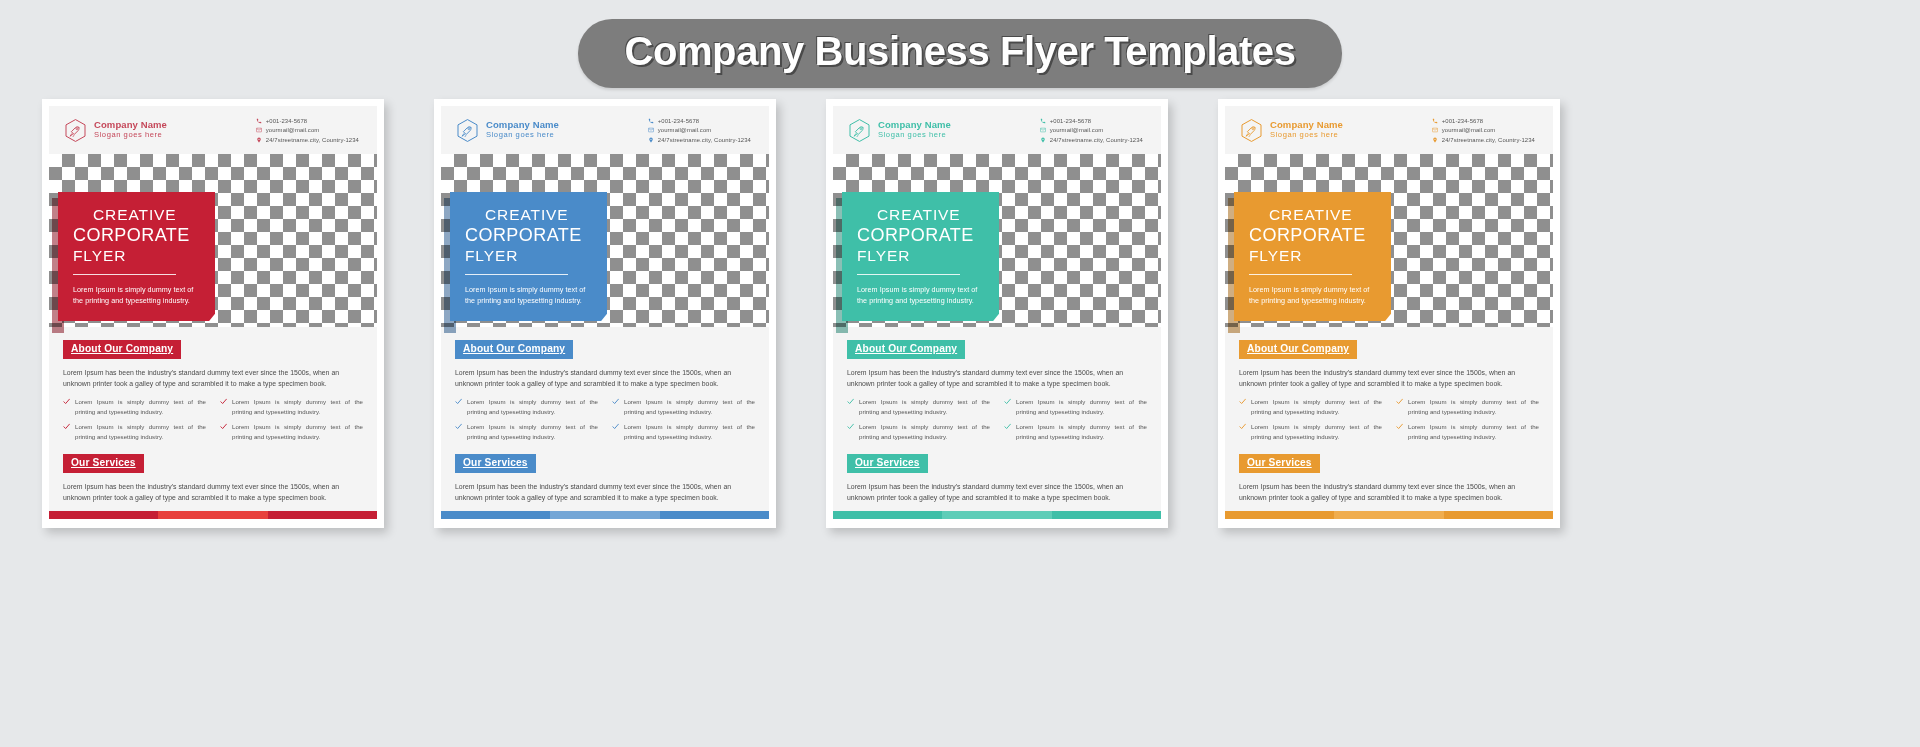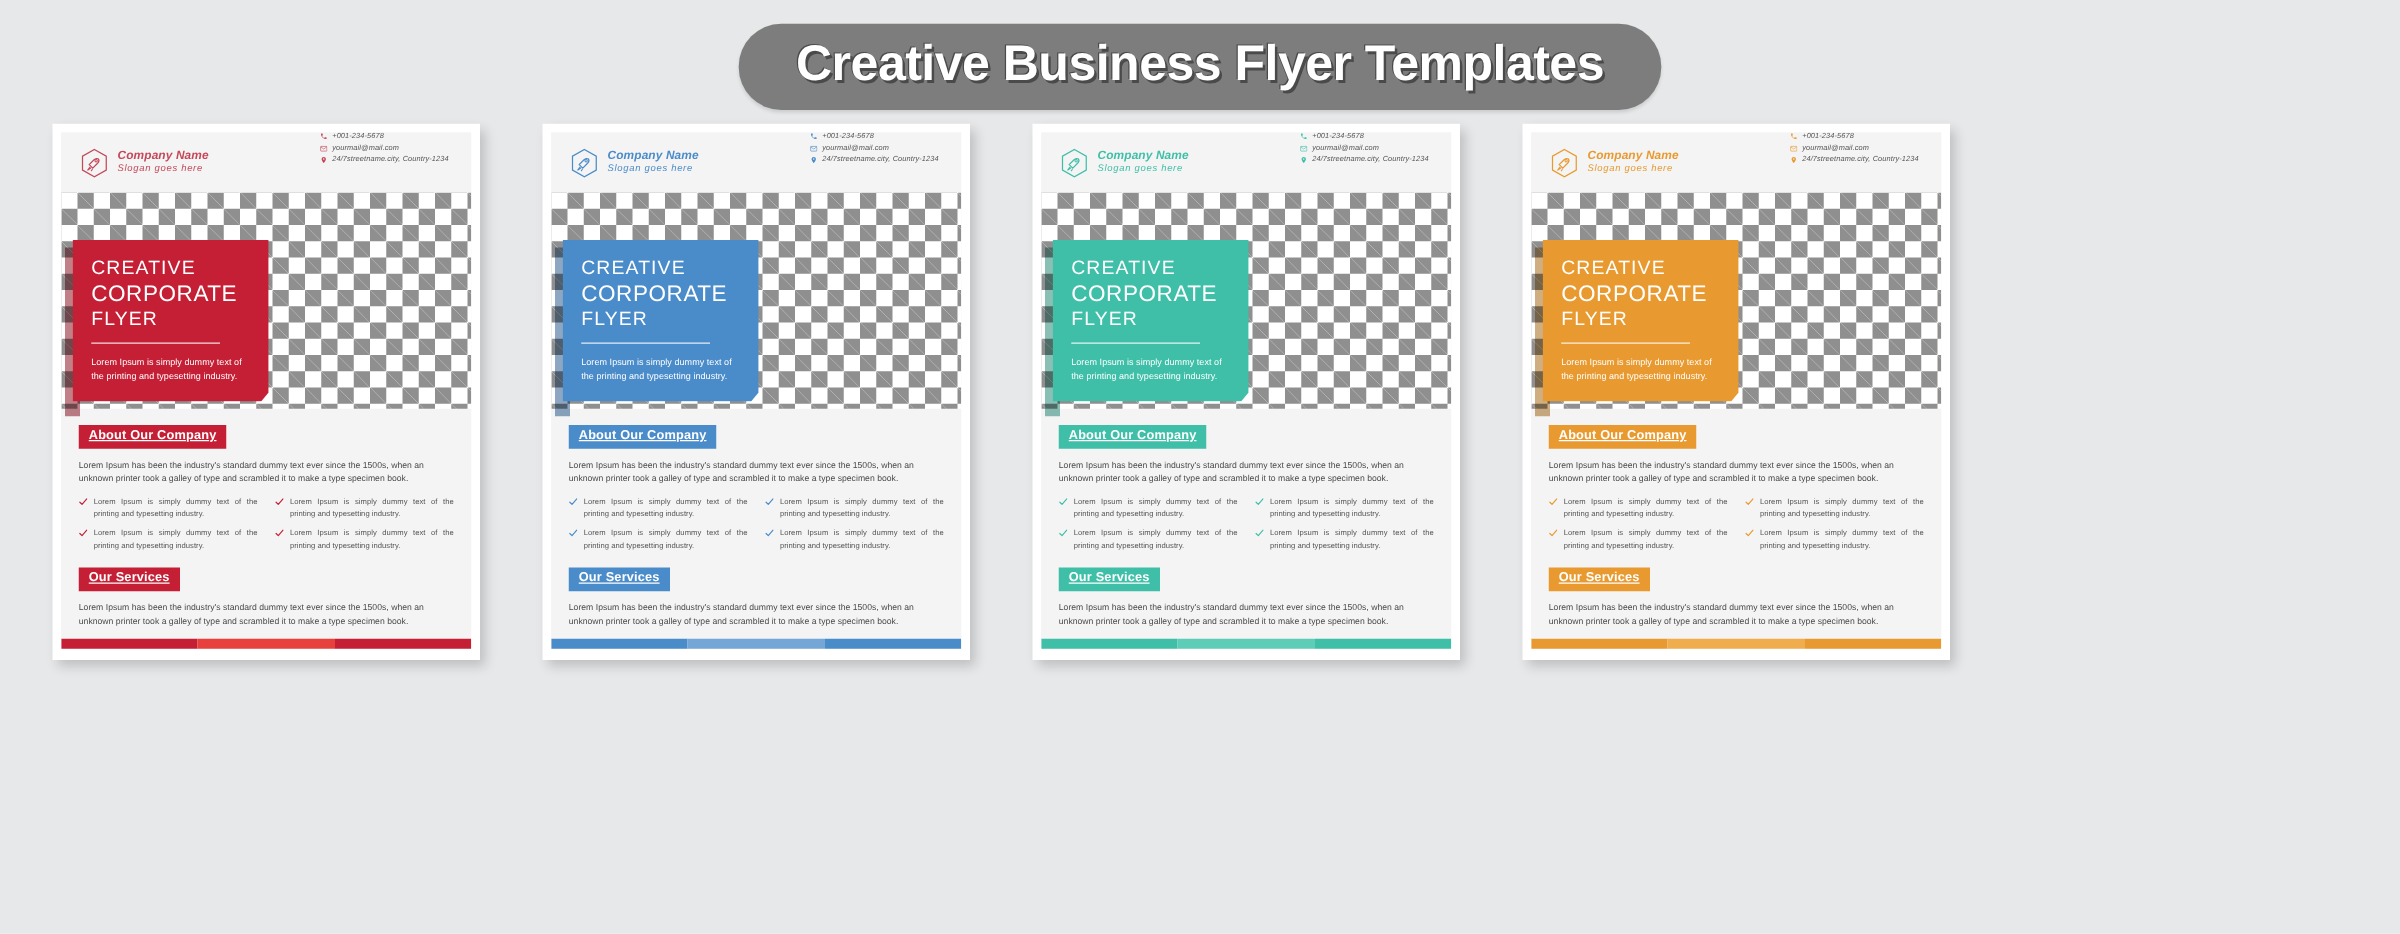--- a/index.html
+++ b/index.html
@@ -44,22 +44,22 @@
     overflow:hidden;
   }
   .flyer-inner{
     flex:1;display:flex;flex-direction:column;
     background:#f4f4f4;overflow:hidden;position:relative;
   }
 
   
   .fl-header{
     height:48px;flex:0 0 48px;background:#f4f4f4;
-    display:flex;
-    padding:0 14px;box-sizing:border-box;font-style:italic;
+    display:flex;align-items:center;
+    padding:0 14px;box-sizing:border-box;
   }
   .brand{display:flex;align-items:center;gap:6px;}
   .brand-logo{width:25px;height:25px;flex:0 0 25px;}
   .brand-txt{display:flex;flex-direction:column;line-height:1.12;}
   .brand-name{font-size:9.5px;font-weight:bold;letter-spacing:.1px;}
   .brand-slogan{font-size:7.6px;letter-spacing:.55px;}
   .contacts{
     margin-left:auto;display:flex;flex-direction:column;
     gap:3.5px;padding-right:4px;
   }
@@ -80,21 +80,21 @@
   .hero-card{
     position:absolute;left:9px;top:38px;width:157px;
     padding:14px 13px 15px 15px;box-sizing:border-box;
     color:#fff;
     clip-path:polygon(0 0,100% 0,100% 94%,96% 100%,0 100%);
   }
   .hero-shadow{
     position:absolute;left:3px;top:44px;width:12px;height:135px;
     mix-blend-mode:multiply;opacity:.55;
   }
-  .hc-l1{font-size:15.5px;letter-spacing:.9px;line-height:1.22;font-weight:300;}
+  .hc-l1{font-size:15.5px;letter-spacing:.9px;line-height:1.22;font-weight:300;margin-left:20px;}
   .hc-l2{font-size:18px;letter-spacing:.45px;line-height:1.22;font-weight:normal;}
   .hc-l3{font-size:15.5px;letter-spacing:.9px;line-height:1.22;font-weight:300;}
   .hc-rule{height:1.4px;background:rgba(255,255,255,.85);width:103px;margin:8px 0 9px;}
   .hc-sub{font-size:7.2px;line-height:1.55;letter-spacing:.05px;}
 
   
   .fl-body{flex:1;padding:11px 14px 0;box-sizing:border-box;background:#f4f4f4;}
   .sec-badge{
     display:inline-block;color:#fff;font-weight:bold;
     font-size:10.2px;letter-spacing:.15px;
@@ -119,21 +119,21 @@
   .svc-strip{display:flex;flex:0 0 78px;}
   .svc{
     flex:1;padding:9px 9px 0 9px;box-sizing:border-box;color:#fff;
   }
 </style>
 </head>
 <body style="background: rgb(230, 232, 234);">
 
 <div id="banner">
   <div id="banner-pill" style="background: rgb(125, 125, 125);">
-    <div id="banner-text">Creative Business Flyer Templates</div>
+    <div id="banner-text">Company Business Flyer Templates</div>
   </div>
 </div>
 
 <div id="flyers">
     <div class="flyer">
   <div class="flyer-inner">
 
     <div class="fl-header">
       <div class="brand">
         <span class="brand-logo"><svg viewBox="0 0 40 40" width="25" height="25" fill="none" stroke="#c5485a" stroke-width="1.6">

